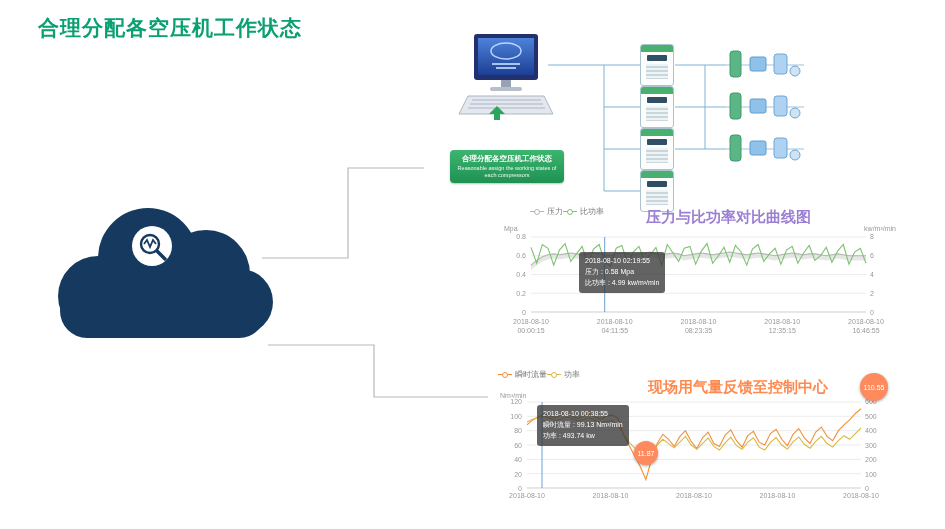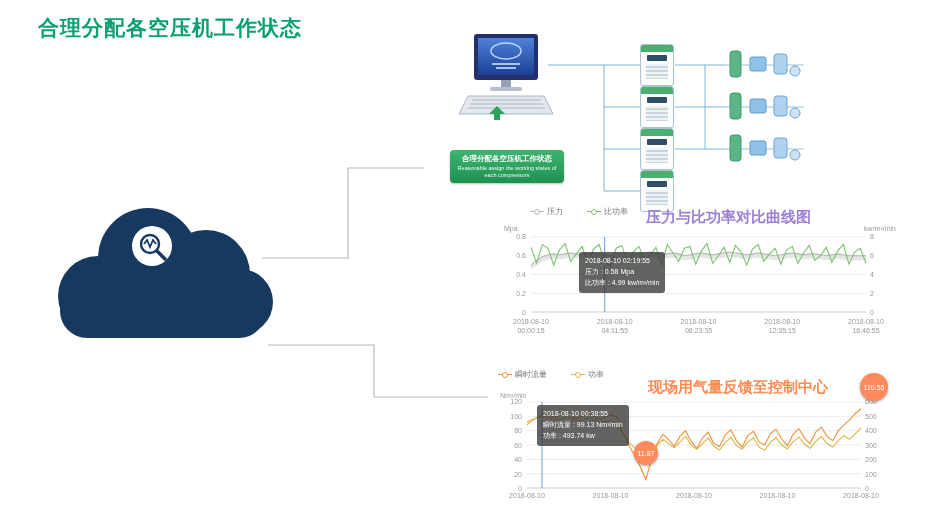--- a/index.html
+++ b/index.html
@@ -20,21 +20,21 @@
     border-radius:4px;color:#fff;text-align:center;z-index:2;box-shadow:0 1px 2px rgba(0,0,0,.25)}
   .assign-box .cn{font-size:7.5px;font-weight:bold}
   .assign-box .en{font-size:5.5px;opacity:.92;line-height:1.25;margin-top:1px}
   .compressor{position:absolute;left:640px;width:34px;height:42px;background:#fdfdfd;border:1px solid #a9c3cf;border-radius:3px;z-index:2}
   .compressor .top{height:7px;background:#49b06f;border-radius:2px 2px 0 0}
   .compressor .panel{margin:3px auto 0;width:20px;height:6px;background:#2e4f66;border-radius:1px}
   .compressor .vents{margin:3px auto 0;width:22px;height:15px;background:repeating-linear-gradient(#eef3f5 0 2px,#c9d6dc 2px 4px)}
   .equip{position:absolute;left:726px;z-index:2}
   
   .chart{position:absolute;z-index:2}
-  .legend{position:absolute;display:flex;gap:24px;font-size:8px;color:#777;align-items:center}
+  .legend{position:absolute;display:flex;gap:0;font-size:8px;color:#777;align-items:center}
   .lg-item{display:flex;align-items:center;gap:3px}
   .lg-marker{width:14px;height:7px;position:relative;display:inline-block}
   .lg-marker::before{content:"";position:absolute;left:0;right:0;top:3px;border-top:1.2px solid}
   .lg-marker::after{content:"";position:absolute;left:4px;top:1px;width:4px;height:4px;border:1px solid;border-radius:50%;background:#fff}
   .chart-title{position:absolute;font-size:15px;font-weight:bold}
   .t1{color:#9b7fd4}.t2{color:#ff8a50}
   .yunit{position:absolute;font-size:7px;color:#999;white-space:nowrap}
   .yticks{position:absolute;display:flex;flex-direction:column;justify-content:space-between;font-size:7px;color:#999}
   .yticks.l{align-items:flex-end}
   .plot{position:absolute;background:#fff}

